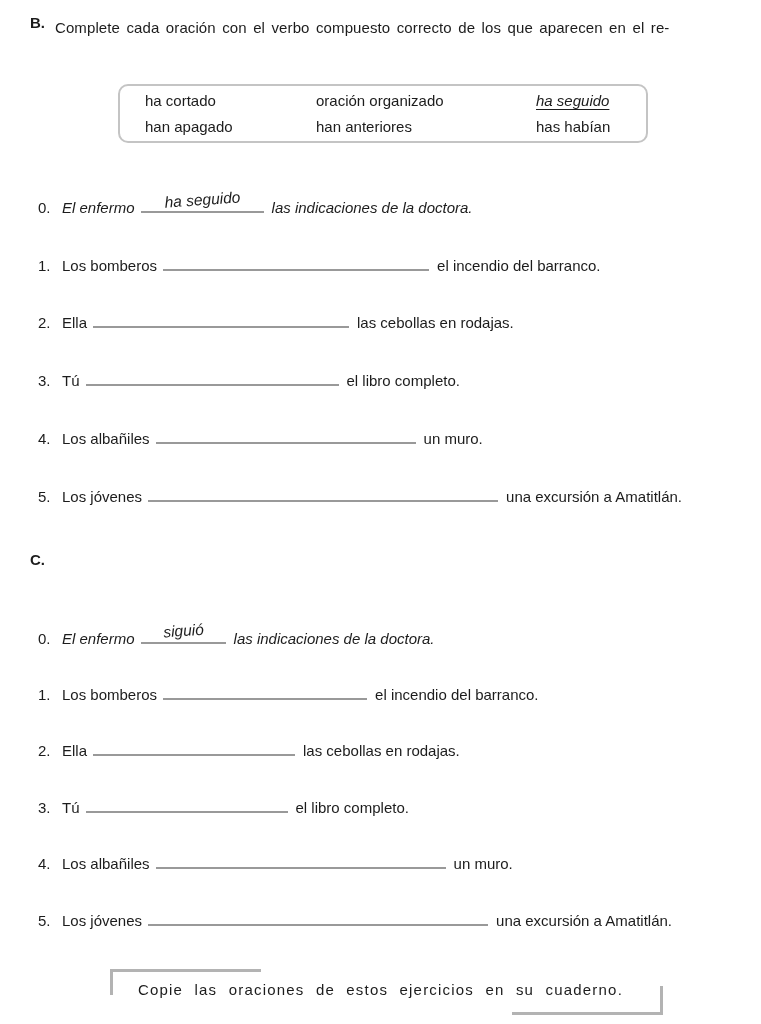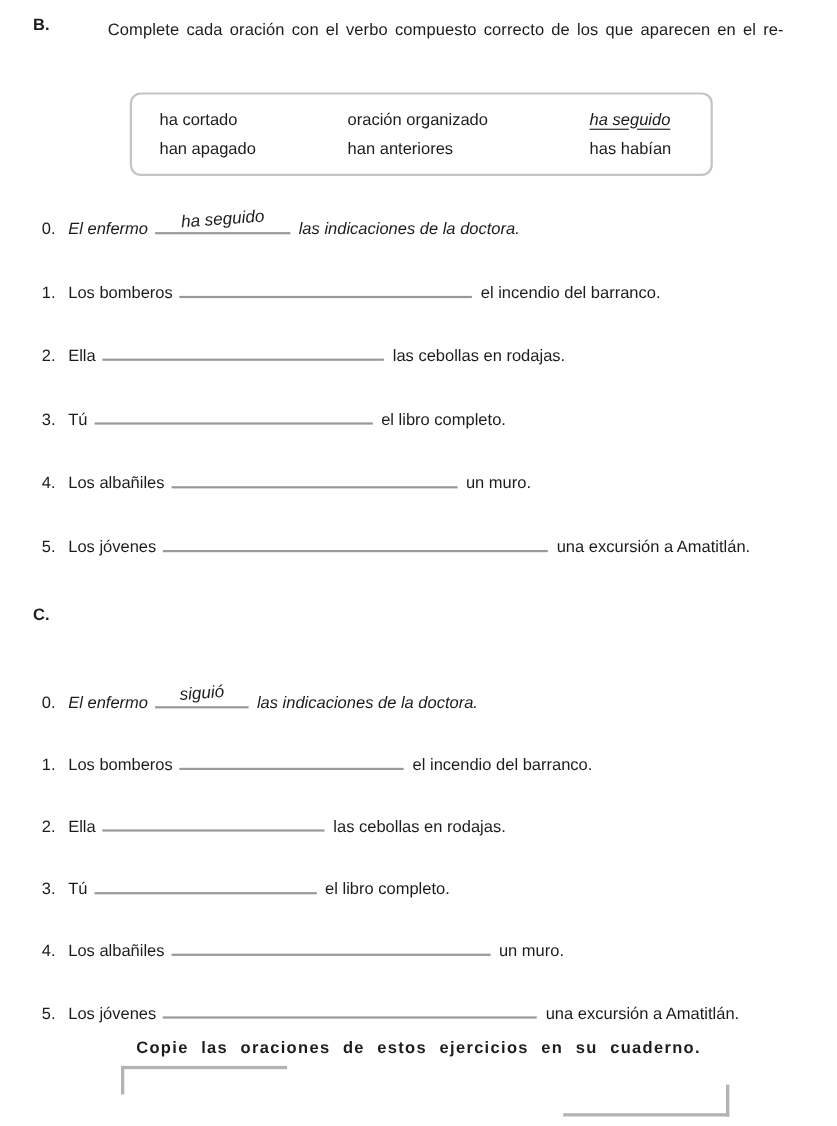--- a/index.html
+++ b/index.html
@@ -7,27 +7,27 @@
     position:relative;
     width:761px;height:1024px;
     background:#ffffff;
     font-family:"Liberation Sans","DejaVu Sans",sans-serif;
     font-size:15px;color:#1c1c1c;
     overflow:hidden;
   }
   
   .sec-header{position:absolute;left:30px;display:flex;align-items:flex-start;}
   .sec-label{font-weight:bold;width:25px;flex:0 0 25px;}
-  .sec-text{line-height:27px;letter-spacing:.1px;margin-left:43px;}
+  .sec-text{line-height:27px;letter-spacing:.1px;}
   .sec-text .l1{word-spacing:2.2px;display:block;white-space:nowrap;}
   .sec-text .l2{display:block;white-space:nowrap;}
 
   
   .verb-box{
-    position:absolute;left:118px;top:84px;width:530px;height:76px;
+    position:absolute;left:118px;top:84px;width:530px;height:59px;
     border:2px solid #c4c4c4;border-radius:10px;box-sizing:border-box;
     display:grid;grid-template-columns:171px 220px 1fr;
     align-content:center;row-gap:9px;padding-left:25px;
   }
   .verb-cell{white-space:nowrap;}
   .verb-cell.used{font-style:italic;text-decoration:underline;text-underline-offset:3px;}
 
   
   .item{position:absolute;left:38px;display:flex;align-items:baseline;white-space:nowrap;}
   .item .num{width:24px;flex:0 0 24px;}
@@ -42,22 +42,22 @@
     position:absolute;left:0;right:0;bottom:2px;
     text-align:center;font-style:italic;font-size:15.5px;
     transform:rotate(-4deg);
   }
   
   .b0{width:123px}.b1{width:266px}.b2{width:256px}.b3{width:253px}.b4{width:260px}.b5{width:350px}
   .c0{width:85px}.c1{width:204px}.c2{width:202px}.c3{width:202px}.c4{width:290px}.c5{width:340px}
 
   
   .note-text{
-    position:absolute;left:0;right:0;top:944px;text-align:center;
-    font-weight:bold;letter-spacing:1.2px;word-spacing:6px;
+    position:absolute;left:0;right:0;top:981px;text-align:center;
+    font-weight:normal;letter-spacing:1.2px;word-spacing:6px;
   }
   .bracket-tl{position:absolute;left:110px;top:969px;width:148px;height:23px;
     border-left:3px solid #b3b3b3;border-top:3px solid #b3b3b3;}
   .bracket-br{position:absolute;left:512px;top:986px;width:148px;height:26px;
     border-right:3px solid #b3b3b3;border-bottom:3px solid #b3b3b3;}
 </style>
 </head>
 <body>
 
 <div class="page">

